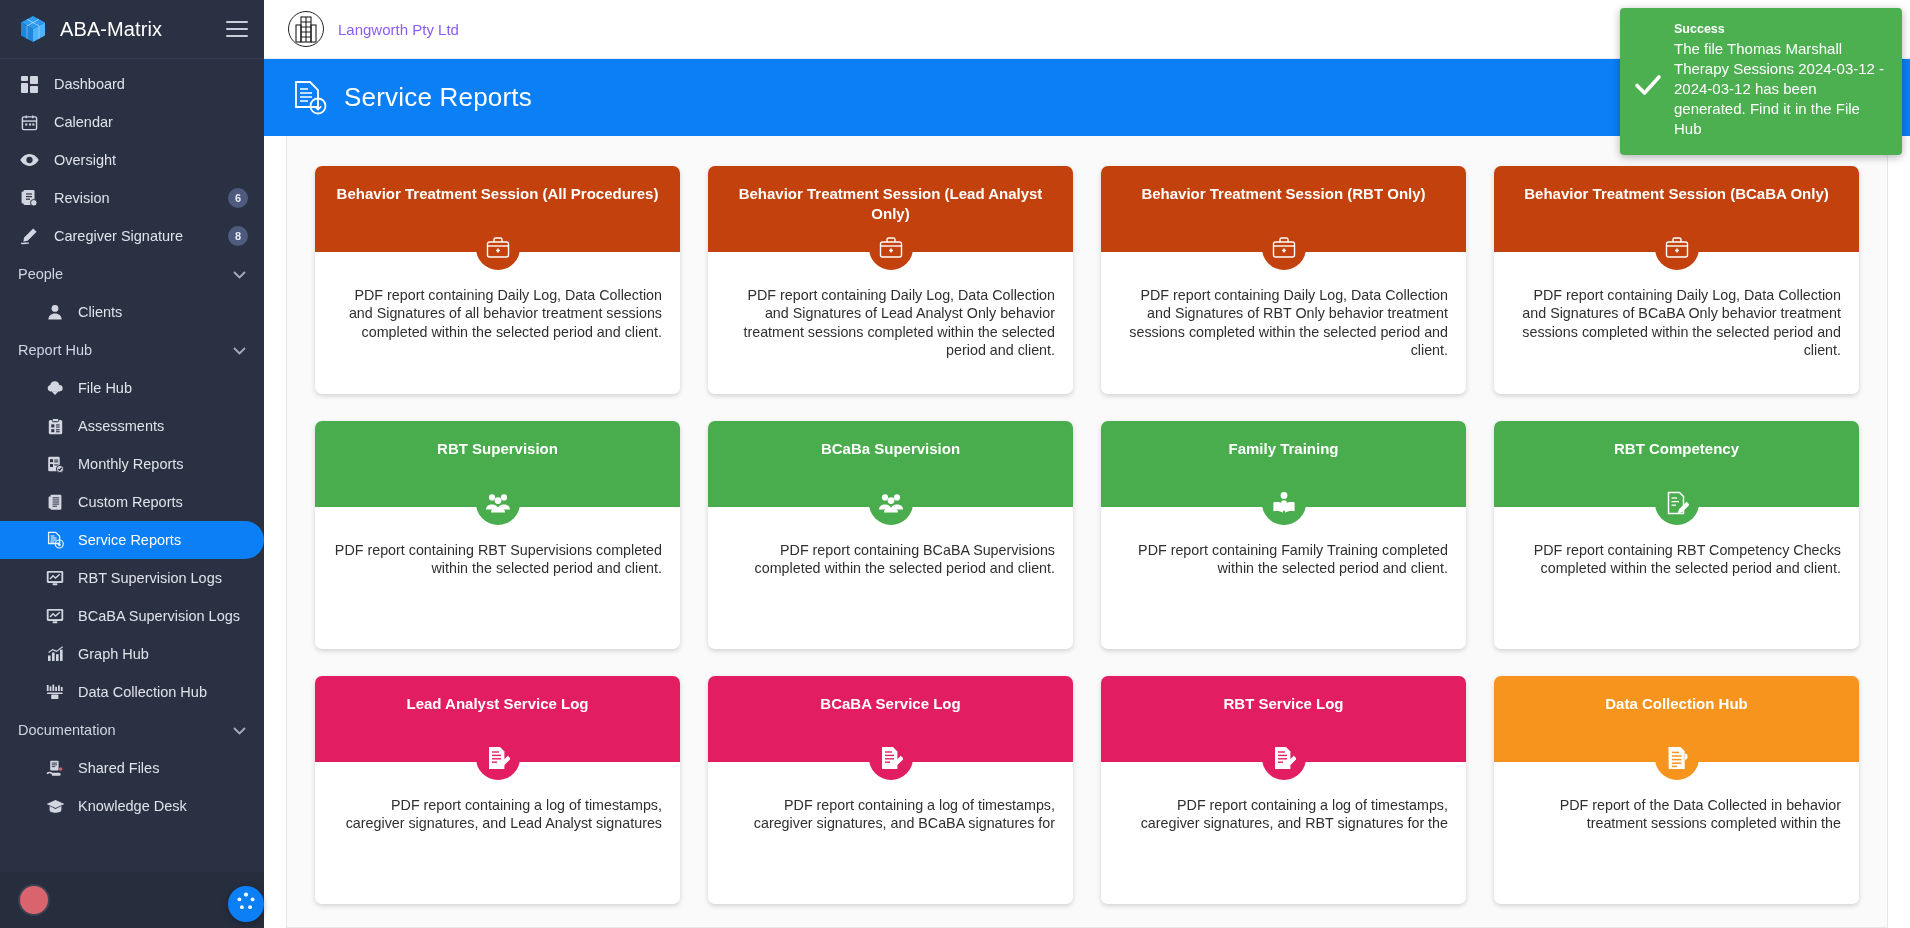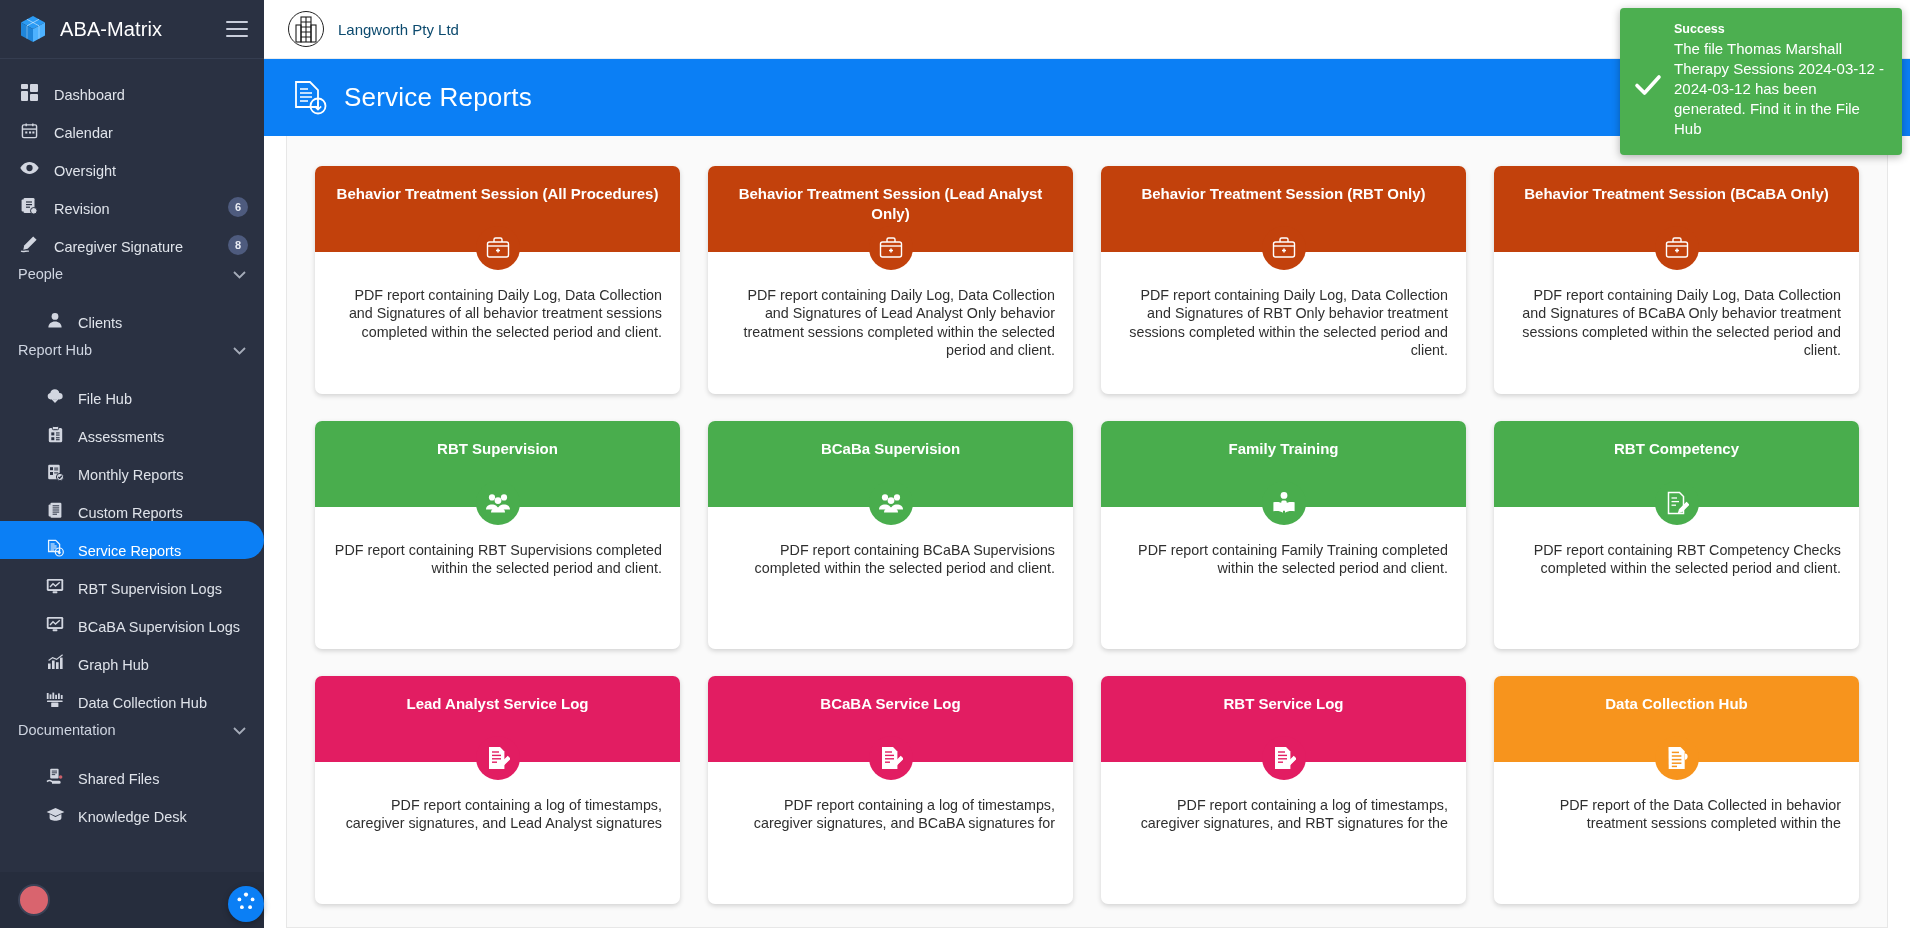--- a/index.html
+++ b/index.html
@@ -32,21 +32,21 @@
   }
   .hamburger {
     margin-left: auto; width: 22px; height: 16px;
     display: flex; flex-direction: column; justify-content: space-between;
     cursor: pointer;
   }
   .hamburger i { display: block; height: 2px; background: #c9cedb; border-radius: 1px; }
 
   .nav { padding-top: 6px; }
   .nav-item {
-    display: flex; align-items: flex-end;
+    display: flex; align-items: center;
     height: 38px; padding: 0 16px 0 18px;
     font-size: 14.5px; color: #dfe3ea;
     cursor: pointer; position: relative;
     white-space: nowrap;
   }
   .nav-item .ico {
     width: 22px; height: 22px; flex: 0 0 22px;
     margin-right: 14px;
     display: flex; align-items: center; justify-content: center;
     opacity: .92;
@@ -98,21 +98,21 @@
     padding-left: 24px;
     border-bottom: 1px solid #e9ecef;
     z-index: 3;
   }
   .org-logo {
     width: 36px; height: 36px; border-radius: 50%;
     border: 1.6px solid #222; flex: 0 0 36px;
     display: flex; align-items: center; justify-content: center;
     overflow: hidden;
   }
-  .org-name { margin-left: 14px; font-size: 15px; color: #0c4a6e; }
+  .org-name { margin-left: 14px; font-size: 15px; color: #8b5cf6; }
 
   
   .page-header {
     position: absolute; left: 264px; top: 59px; right: 0;
     height: 77px;
     background: #0b7ff5;
     display: flex; align-items: center;
     padding: 0 28px 0 26px;
     z-index: 2;
   }

